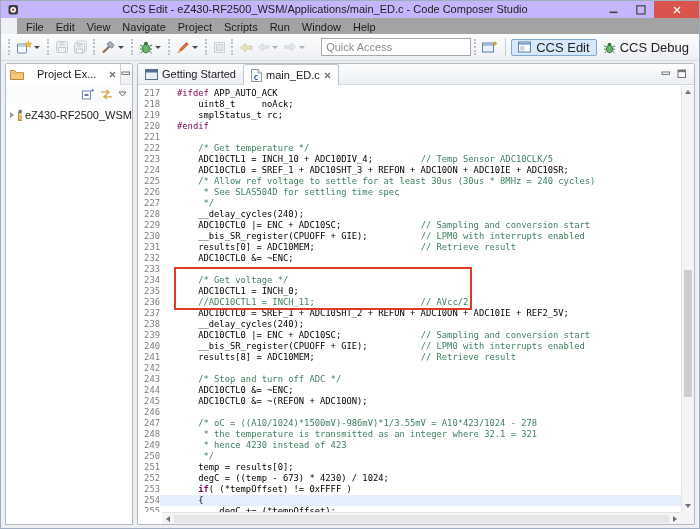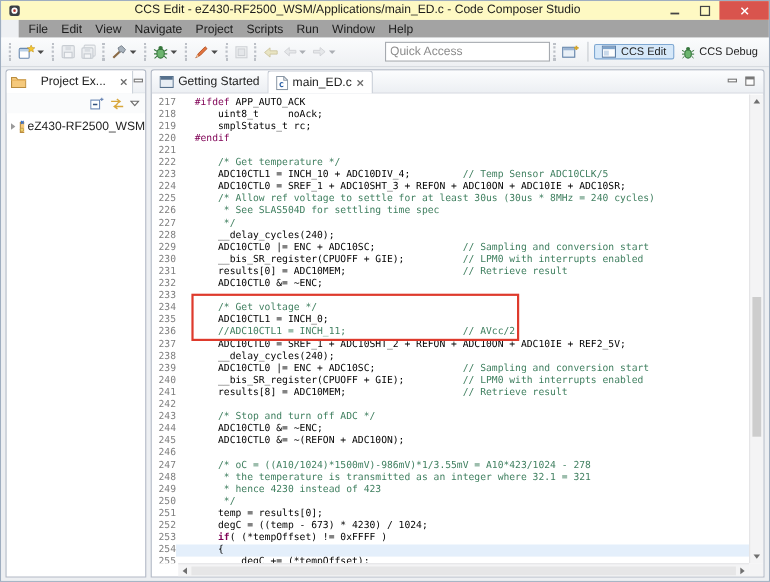--- a/index.html
+++ b/index.html
@@ -1,21 +1,21 @@
 <!DOCTYPE html>
 <html><head>
 <meta charset="utf-8">
 <style>
   *{box-sizing:border-box;margin:0;padding:0}
   html,body{width:700px;height:529px;overflow:hidden}
   body{font-family:"Liberation Sans",sans-serif;font-size:11px;color:#222;background:#fff}
   .window{position:relative;width:700px;height:529px;background:#EEF0F3;border:1px solid #9FAEC0;overflow:hidden}
 
   
-  .titlebar{position:absolute;top:0;left:0;right:0;height:17px;background:#fef9c3;z-index:10}
+  .titlebar{position:absolute;top:0;left:0;right:0;height:17px;background:#c4b5fd;z-index:10}
   .app-icon{position:absolute;left:6px;top:2px}
   .title{position:absolute;left:60px;right:110px;top:0;height:17px;line-height:17px;text-align:center;font-size:11px;color:#1c1c1c;white-space:nowrap;overflow:hidden}
   .wincontrols{position:absolute;right:0;top:0;height:17px;display:flex;z-index:11}
   .wc{width:27px;height:17px;display:flex;align-items:center;justify-content:center}
   .wc-close{width:45px;background:#D9544D}
 
   
   .menubar{position:absolute;top:17px;left:16px;right:0;height:16px;background:#a3a3a3;display:flex;align-items:flex-end;padding-left:3px;z-index:9}
   .menu-item{padding:1px 6px;font-size:11px;color:#1c1c1c;cursor:default}
 
@@ -23,21 +23,21 @@
   .toolbar{position:absolute;top:33px;left:0;right:0;height:27px;background:linear-gradient(#FBFCFD,#EEF0F3);border-bottom:1px solid #D7DBE0;display:flex;align-items:center;padding:0 4px;z-index:8}
   .tgrip{width:3px;height:16px;border-left:2px dotted #BCC0C7;margin:0 3px}
   .tbtn{height:22px;display:flex;align-items:center;padding:0 2px;border-radius:2px}
   .drop{width:0;height:0;border-left:3px solid transparent;border-right:3px solid transparent;border-top:3px solid #4a4a4a;margin:0 2px}
   .drop.dis{border-top-color:#ABAEB3}
   .dis-ic{opacity:.5}
   .spacer{flex:1}
   .quick-access{width:150px;height:18px;border:1px solid #A6AAB0;background:#fff;font-family:"Liberation Sans",sans-serif;font-size:11px;padding:0 4px;color:#444}
   .quick-access::placeholder{color:#8c8c8c}
   .vsep{width:1px;height:18px;background:#C6CAD0;margin:0 5px}
-  .persp{display:flex;align-items:center;gap:4px;padding:0 6px;font-size:10px;border-radius:2px;white-space:nowrap}
+  .persp{display:flex;align-items:center;gap:4px;padding:0 6px;font-size:13px;border-radius:2px;white-space:nowrap}
   .persp.active{background:#D6E8F9;border:1px solid #7FA8D2}
 
   
   .main{position:absolute;top:60px;left:0;right:0;bottom:0;background:#EDEFF2}
 
   
   .pexplorer{position:absolute;left:4px;top:2px;width:128px;bottom:3px;background:#fff;border:1px solid #B3BAC6;border-radius:3px 3px 0 0;overflow:hidden}
   .phead{height:21px;background:linear-gradient(#FDFDFE,#EDF0F4);border-bottom:1px solid #DADEE4;display:flex;align-items:center}
   .ptab{display:flex;align-items:center;gap:13px;height:21px;padding:0 4px;background:#fff;border-right:1px solid #CCD2DA;font-size:11px;white-space:nowrap}
   .phead-controls{margin-left:auto;display:flex;gap:4px;padding-right:3px;align-items:center}

